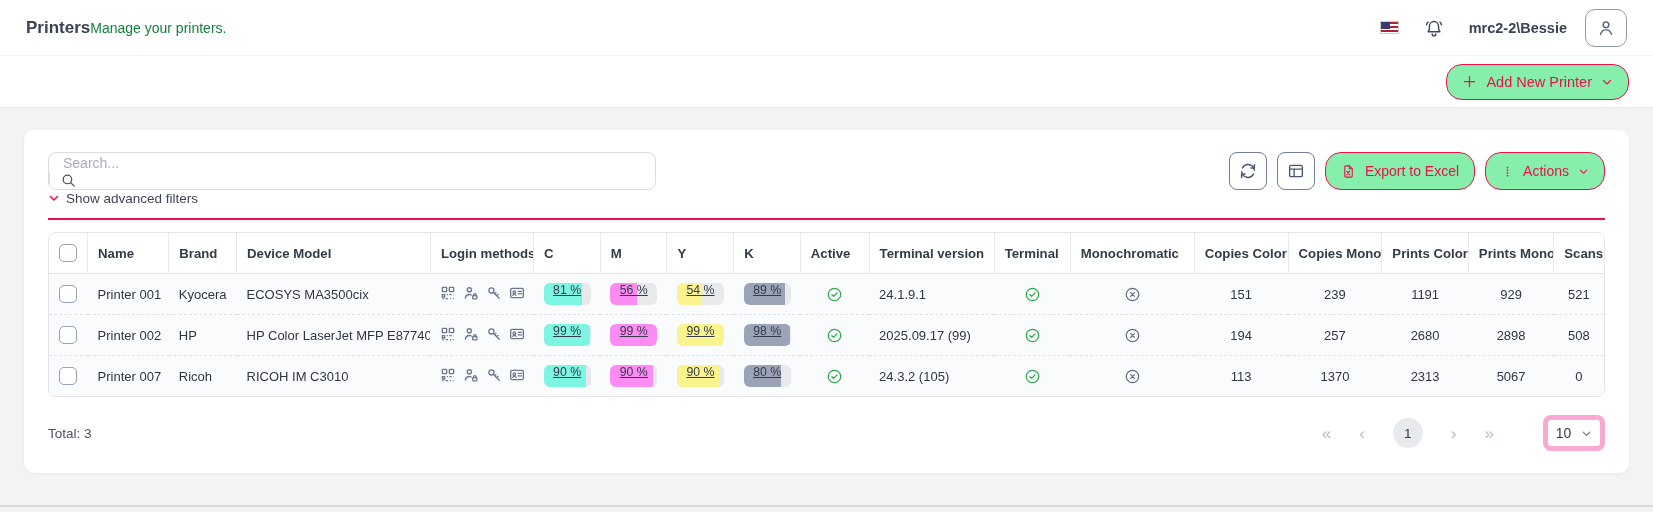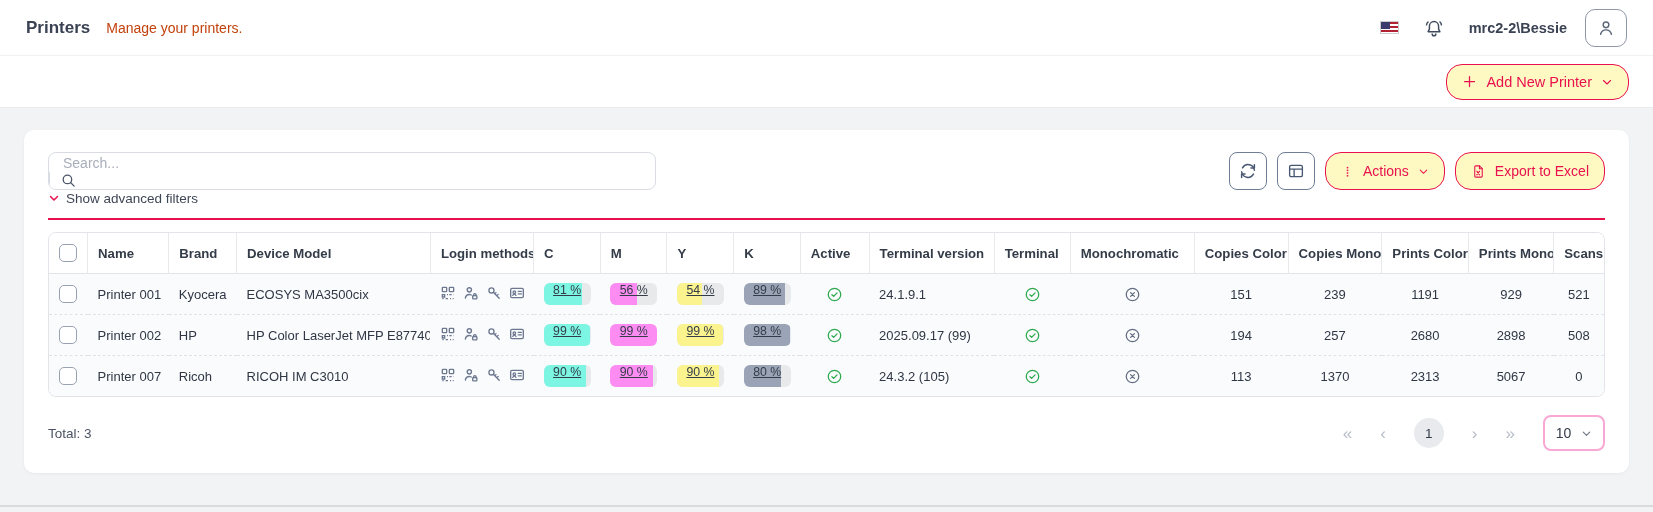--- a/index.html
+++ b/index.html
@@ -9,40 +9,40 @@
     background:#f2f3f5;
     color:#343d4e;
     position:relative;
   }
   
   .app-header {
     height:56px; background:#fff; display:flex; align-items:center;
     padding:0 26px; border-bottom:1px solid #f0f1f3;
   }
   .page-title { font-size:17px; font-weight:bold; color:#3a4254; }
-  .page-subtitle { font-size:14px; color:#c2410c; margin-left:16px; }
+  .page-subtitle { font-size:14px; color:#15803d; }
   .header-right { margin-left:auto; display:flex; align-items:center; gap:24px; }
   .flag { width:19px; height:13px; position:relative; display:inline-block;
     background:repeating-linear-gradient(#b22234 0 2px,#fff 2px 4px); border:0.5px solid #ccc;}
   .flag::before { content:""; position:absolute; left:0; top:0; width:9px; height:7px; background:#3c3b6e; }
   .bell { width:22px; height:22px; color:#3f4a5e; }
   .username { font-size:14.5px; font-weight:bold; color:#3a4254; }
   .avatar-btn {
     width:42px; height:38px; border:1px solid #8e98a8; border-radius:10px;
     background:#fff; display:flex; align-items:center; justify-content:center;
     color:#5a6578; cursor:pointer; margin-left:-6px;
   }
   .avatar-btn svg { width:20px; height:20px; }
   
   .action-bar {
     height:52px; background:#fff; display:flex; align-items:center;
     justify-content:flex-end; padding:0 24px; border-bottom:1px solid #e9ebee;
   }
   .btn-outline-accent {
-    display:flex; align-items:center; gap:9px; background:#fef9c3;
+    display:flex; align-items:center; gap:9px; background:#86efac;
     border:1.5px solid var(--accent); color:var(--accent);
     border-radius:16px; height:36px; padding:0 15px; font-size:14.5px;
     font-family:inherit; cursor:pointer; white-space:nowrap;
   }
   .btn-outline-accent svg { width:15px; height:15px; }
   
   .main { padding:22px 24px; }
   .card {
     background:#fff; border-radius:10px; padding:22px 24px;
     box-shadow:0 1px 3px rgba(20,30,60,.05);
@@ -114,21 +114,21 @@
   
   .card-footer { margin-top:18px; display:flex; justify-content:space-between; align-items:center; }
   .total-label { font-size:13.5px; color:#4a5263; }
   .pagination { display:flex; align-items:center; gap:28px; }
   .page-nav { background:none; border:none; color:#b6bcc7; font-size:17px; cursor:pointer; font-family:inherit; line-height:1; }
   .page-current {
     width:30px; height:30px; border-radius:50%; background:#e8eaee; color:#333c48;
     display:flex; align-items:center; justify-content:center; font-size:13.5px; cursor:pointer; border:none; font-family:inherit;
   }
   .page-size {
-    margin-left:0; width:62px; height:36px; border:2px solid #f9a8d4; border-radius:8px;
+    margin-left:21px; width:62px; height:36px; border:5px solid #f9a8d4; border-radius:8px;
     background:#fff; display:flex; align-items:center; justify-content:center; gap:10px;
     font-size:14px; color:#333c48; cursor:pointer; font-family:inherit;
   }
   .page-size svg { width:11px; height:11px; color:#6b7486; }
   .window-bottom-line { position:absolute; left:0; right:0; top:505px; height:2px; background:#d8dadd; }
 </style>
 </head>
 <body>
 
 <header class="app-header">
@@ -186,38 +186,38 @@
             <path d="M20.5 3.5V8h-4.5M3.5 20.5V16H8"></path>
           </svg>
         </button>
         <button class="icon-btn">
           <svg viewBox="0 0 24 24" fill="none" stroke="currentColor" stroke-width="1.8">
             <rect x="3.5" y="4.5" width="17" height="15" rx="2"></rect>
             <path d="M3.5 9.5h17M9.5 9.5v10"></path>
           </svg>
         </button>
         <button class="btn-outline-accent small">
+          <svg viewBox="0 0 24 24" fill="none" stroke="currentColor" stroke-width="1.7" stroke-linecap="round" stroke-linejoin="round">
+            <path d="M13.5 3H7.5A1.5 1.5 0 0 0 6 4.5v15A1.5 1.5 0 0 0 7.5 21h9a1.5 1.5 0 0 0 1.5-1.5V7.5z"></path>
+            <path d="M13.5 3v4.5H18"></path>
+            <path d="M9.3 11.5l4.4 6M13.7 11.5l-4.4 6"></path>
+          </svg>
+          <span>Export to Excel</span>
+        </button>
+        <button class="btn-outline-accent small">
           <svg viewBox="0 0 24 24" fill="currentColor" style="width:13px;height:15px">
             <rect x="10.6" y="3.5" width="2.8" height="2.8"></rect>
               <rect x="10.6" y="8.5" width="2.8" height="2.8"></rect>
               <rect x="10.6" y="13.5" width="2.8" height="2.8"></rect>
               <rect x="10.6" y="18.5" width="2.8" height="2.8"></rect>
           </svg>
           <span>Actions</span>
           <svg viewBox="0 0 24 24" fill="none" stroke="currentColor" stroke-width="2.2" stroke-linecap="round" stroke-linejoin="round" style="width:11px;height:11px">
               <path d="M5 9l7 7 7-7"></path>
             </svg>
-        </button>
-        <button class="btn-outline-accent small">
-          <svg viewBox="0 0 24 24" fill="none" stroke="currentColor" stroke-width="1.7" stroke-linecap="round" stroke-linejoin="round">
-            <path d="M13.5 3H7.5A1.5 1.5 0 0 0 6 4.5v15A1.5 1.5 0 0 0 7.5 21h9a1.5 1.5 0 0 0 1.5-1.5V7.5z"></path>
-            <path d="M13.5 3v4.5H18"></path>
-            <path d="M9.3 11.5l4.4 6M13.7 11.5l-4.4 6"></path>
-          </svg>
-          <span>Export to Excel</span>
         </button>
       </div>
     </div>
 
     <button class="filters-toggle">
       <svg viewBox="0 0 24 24" fill="none" stroke="currentColor" stroke-width="3" stroke-linecap="round" stroke-linejoin="round">
           <path d="M5 9l7 7 7-7"></path>
         </svg>
       <span>Show advanced filters</span>
     </button>

